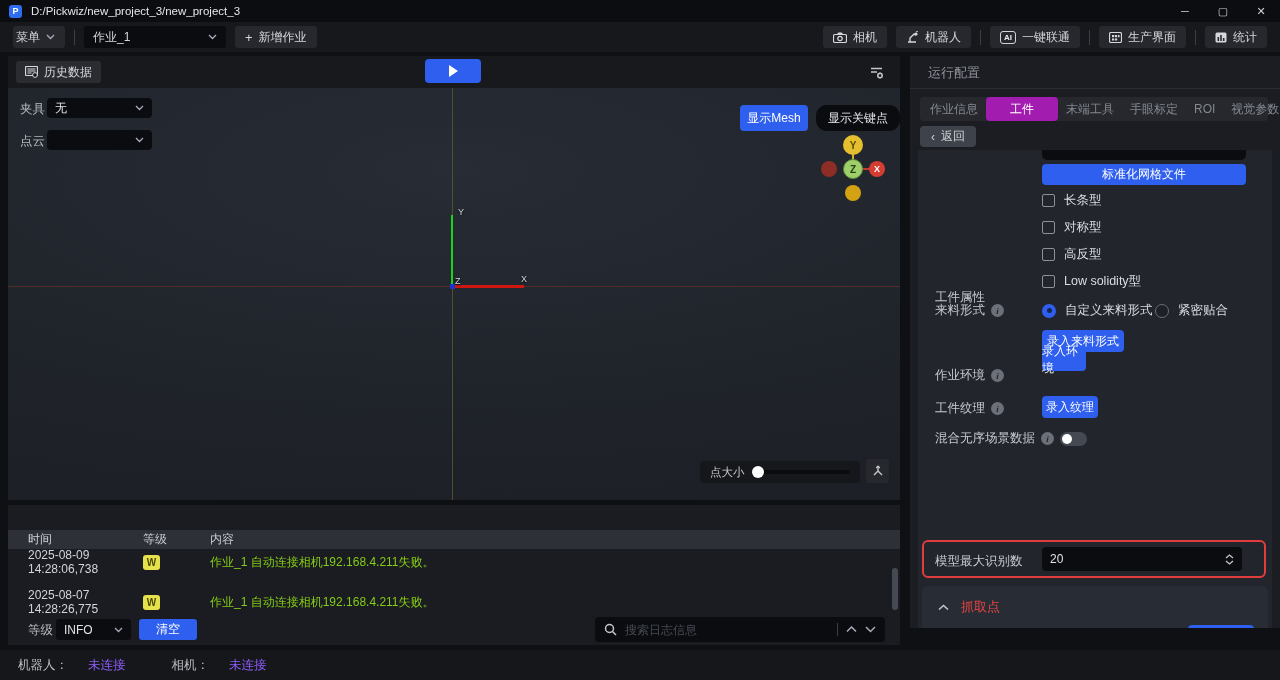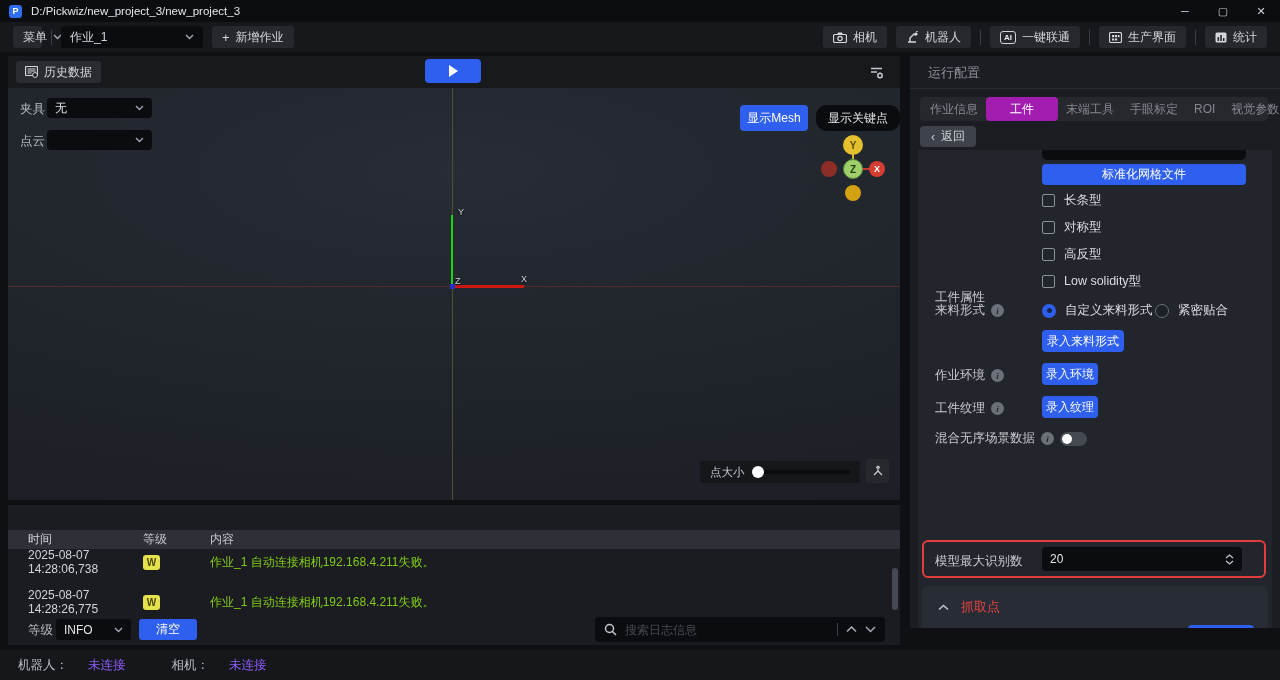--- a/index.html
+++ b/index.html
@@ -110,21 +110,21 @@
   <div class="logo">P</div>
   <div class="title-text">D:/Pickwiz/new_project_3/new_project_3</div>
   <div class="win-controls">
     <div class="win-btn">─</div>
     <div class="win-btn">▢</div>
     <div class="win-btn">✕</div>
   </div>
 </div>
 
 <div class="abs toolbar">
-  <div class="tb-btn" style="width:29px;justify-content:space-between">
+  <div class="tb-btn" style="width:52px;justify-content:flex-end">
     <span>菜单</span>
     <span class="svg-ic">
         <svg width="9" height="6">
           <path d="M1 1 L4.5 4.5 L8 1" stroke="#aab" stroke-width="1.3" fill="none"></path>
         </svg>
       </span>
   </div>
   <div class="tb-divider"></div>
   <div class="tb-select" style="width:142px">
     <span>作业_1</span>
@@ -276,21 +276,21 @@
 </div>
 
 <div class="abs logpanel">
   <div class="log-head">
     <span class="c-time">时间</span>
     <span style="width:67px">等级</span>
     <span>内容</span>
   </div>
 
   <div class="log-row" style="top:48px">
-    <span class="c-time">2025-08-07 14:28:06,738</span>
+    <span class="c-time">2025-08-09 14:28:06,738</span>
     <span class="c-level">
         <span class="lvl-badge lvl-W">W</span>
       </span>
     <span class="c-content warn-text">作业_1 自动连接相机192.168.4.211失败。</span>
   </div>
   <div class="log-row" style="top:88px">
     <span class="c-time">2025-08-07 14:28:26,775</span>
     <span class="c-level">
         <span class="lvl-badge lvl-W">W</span>
       </span>
@@ -394,21 +394,21 @@
     <div class="chk-row" style="top:152px;left:237px">
       <span class="radio-off"></span>
       <span>紧密贴合</span>
     </div>
     <div class="blue-btn" style="position:absolute;left:124px;top:180px;width:82px;height:22px">录入来料形式</div>
 
     <div class="fld-lbl" style="left:17px;top:217px">
       <span>作业环境</span>
         <span class="info-i">i</span>
     </div>
-    <div class="blue-btn" style="position:absolute;left:124px;top:213px;width:56px;height:22px">录入环境</div>
+    <div class="blue-btn" style="position:absolute;left:124px;top:199px;width:44px;height:22px">录入环境</div>
 
     <div class="fld-lbl" style="left:17px;top:250px">
       <span>工件纹理</span>
         <span class="info-i">i</span>
     </div>
     <div class="blue-btn" style="position:absolute;left:124px;top:246px;width:56px;height:22px">录入纹理</div>
 
     <div class="fld-lbl" style="left:17px;top:280px">
       <span>混合无序场景数据</span>
         <span class="info-i">i</span>

